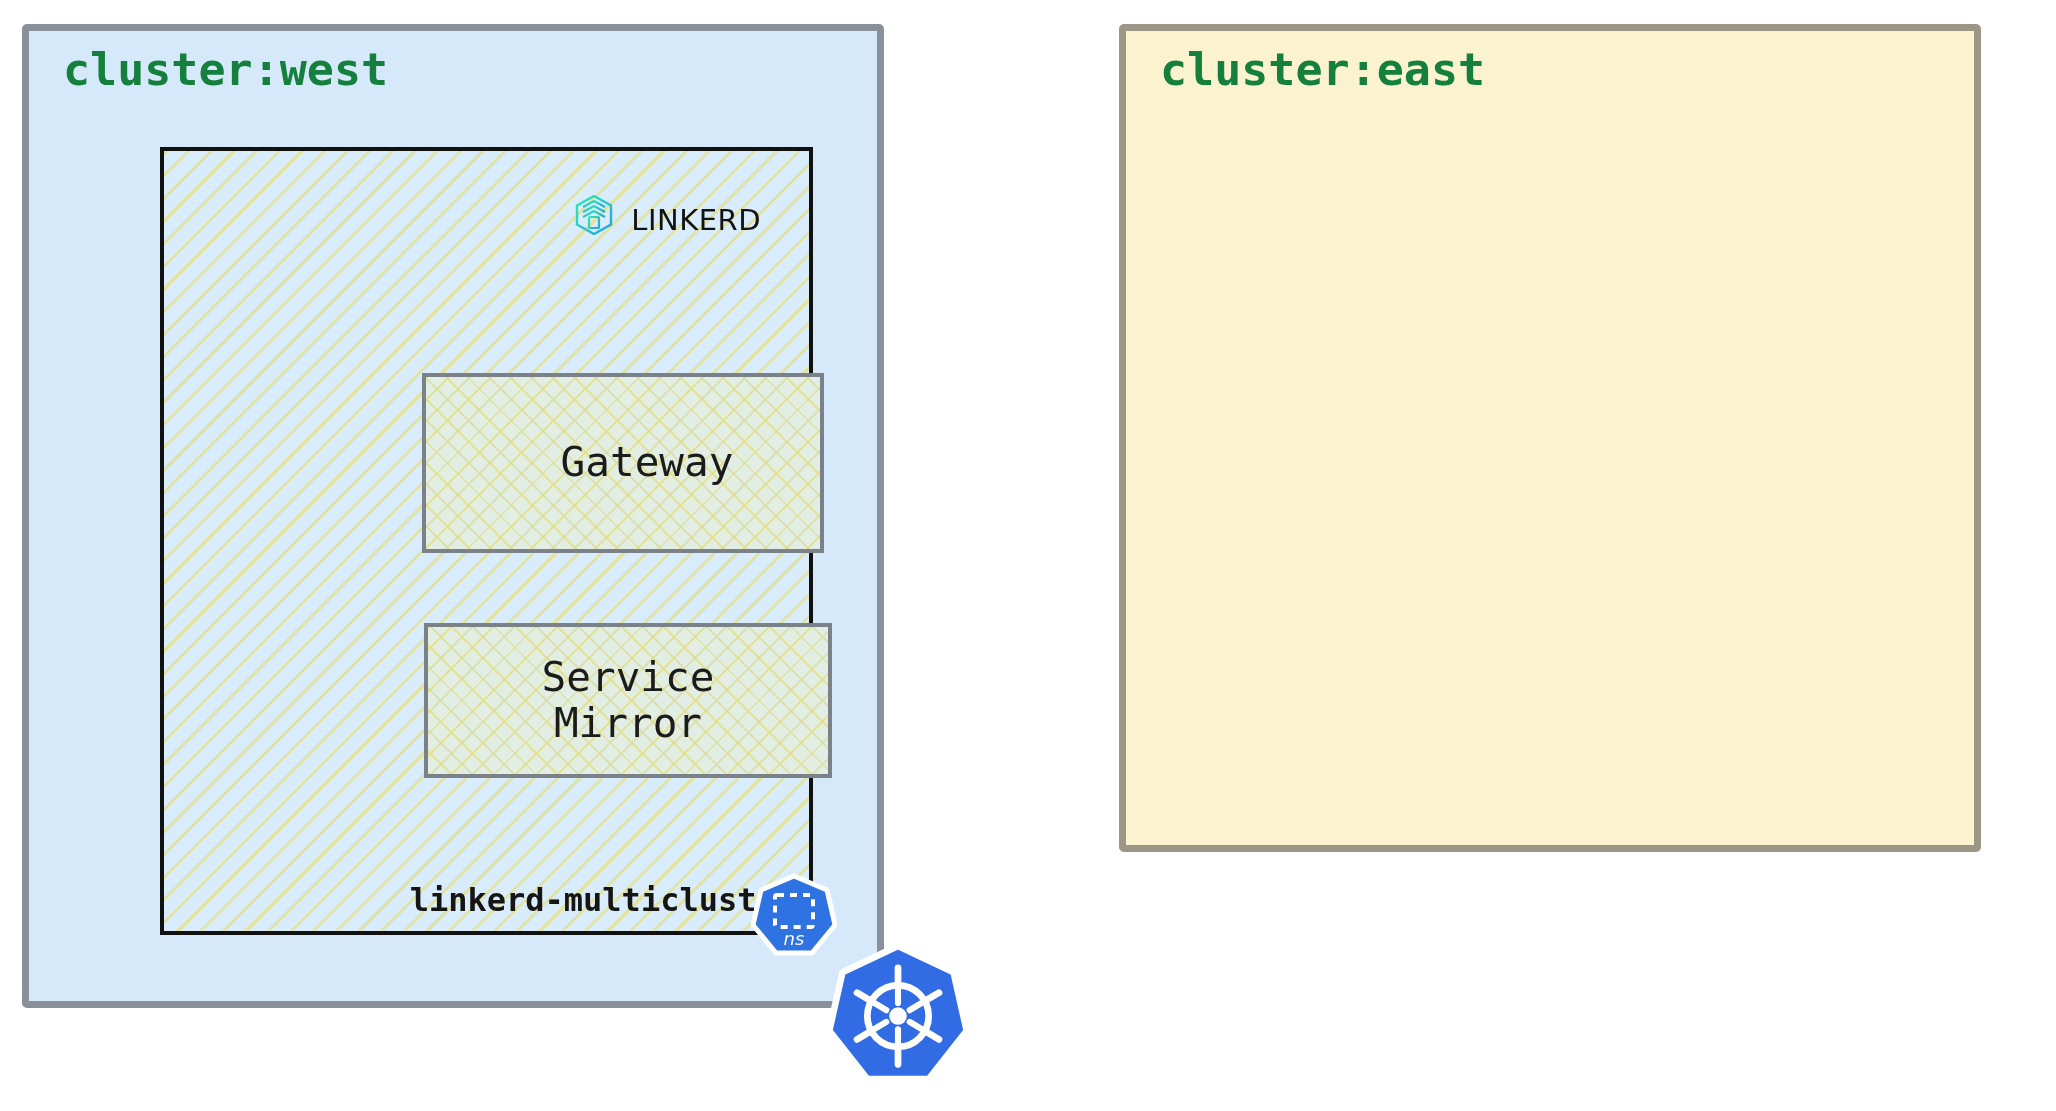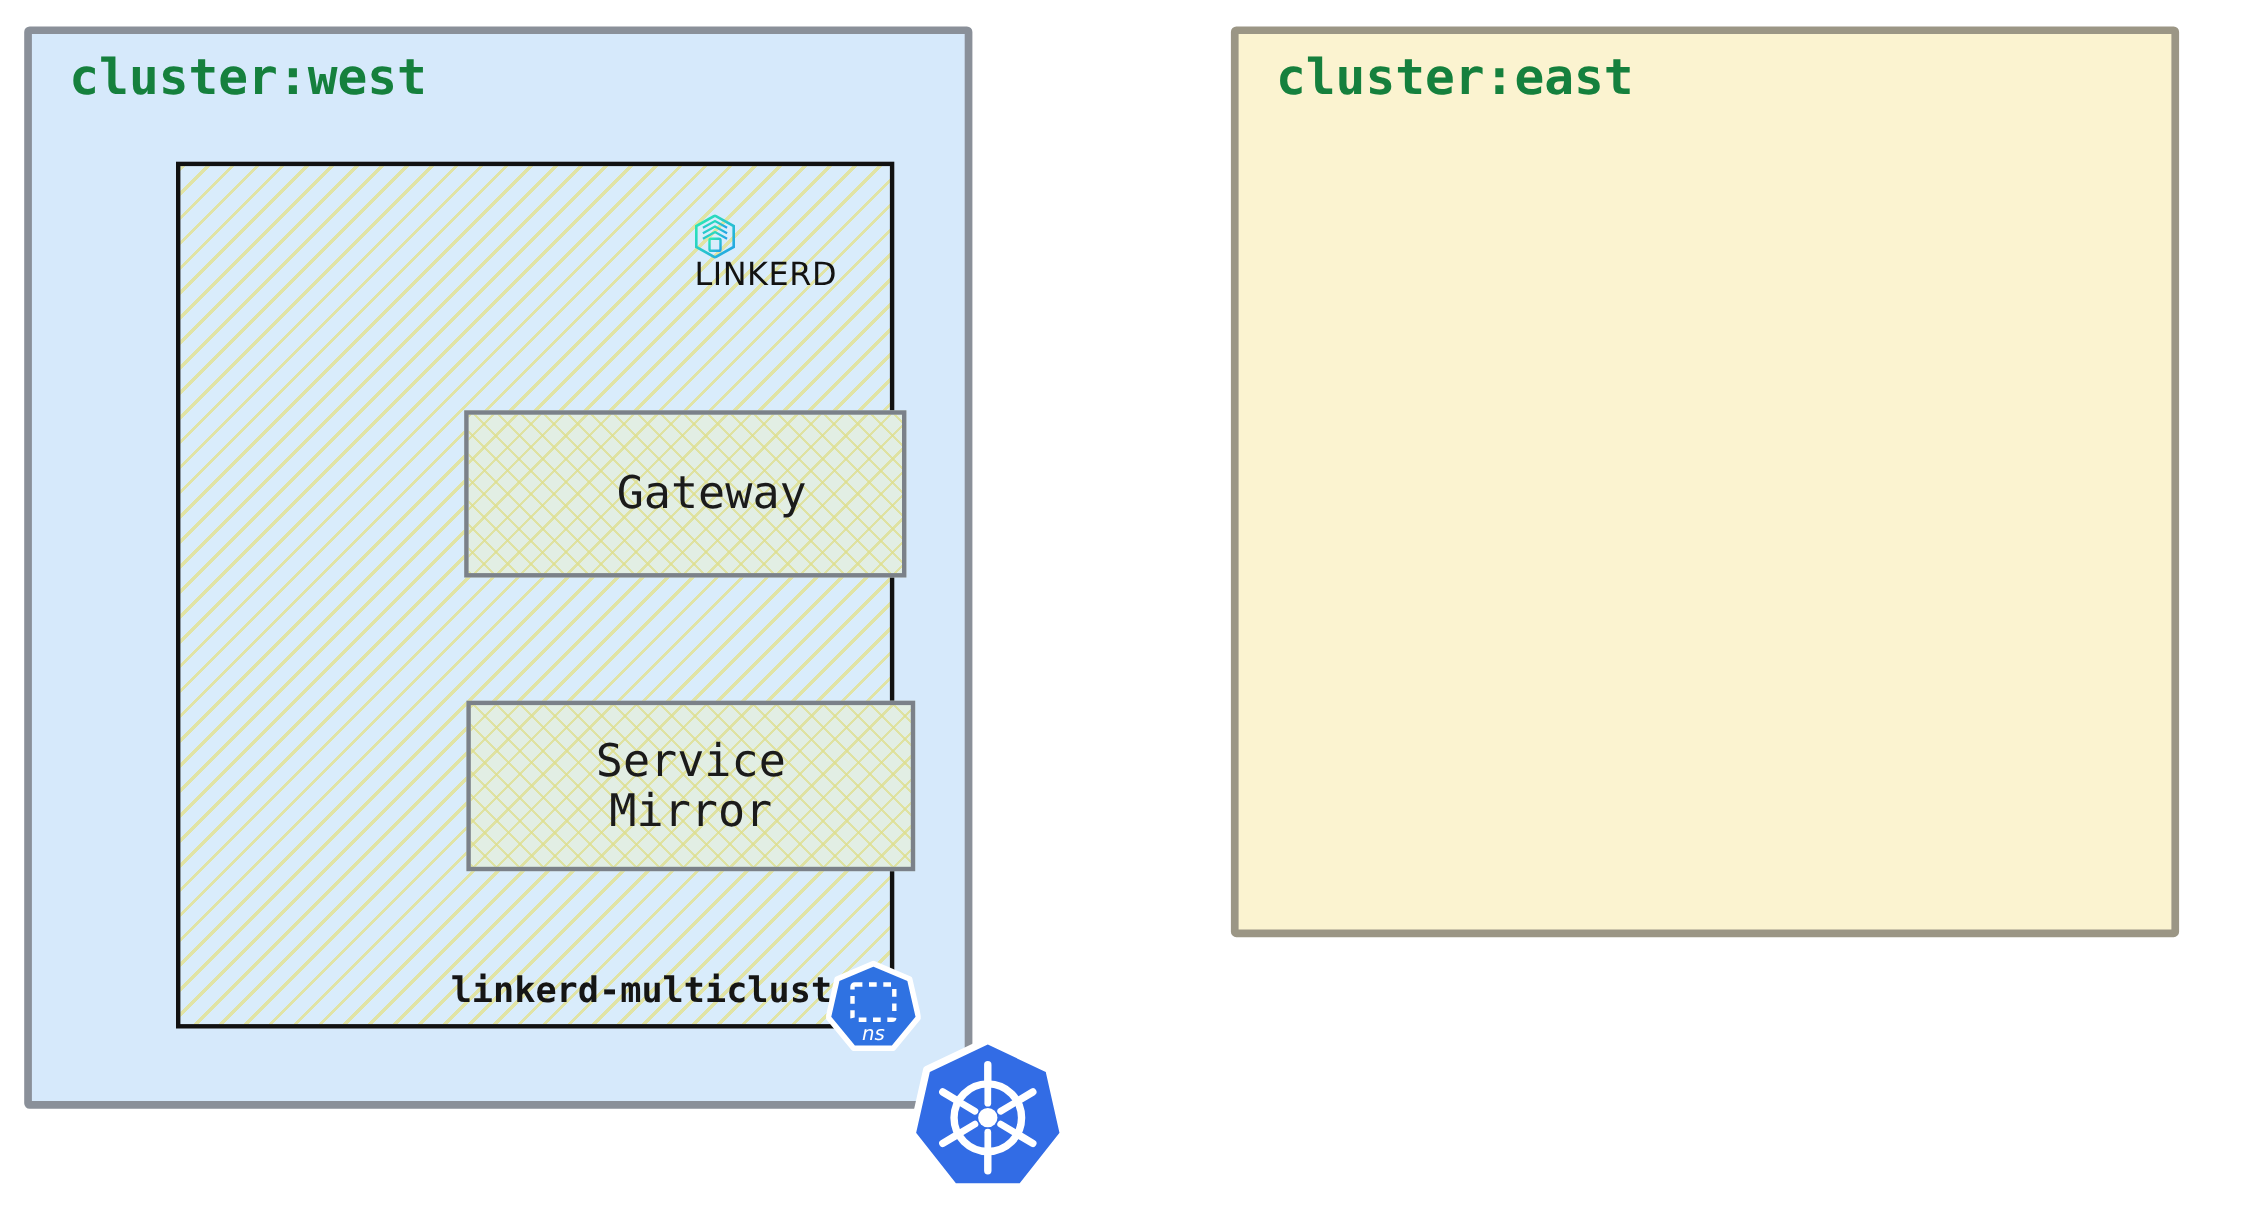--- a/index.html
+++ b/index.html
@@ -68,23 +68,22 @@
         rgba(226,226,150,0.85) 0px,
         rgba(226,226,150,0.85) 3px,
         rgba(0,0,0,0) 3px,
         rgba(0,0,0,0) 16px);
   }
 
   
   .linkerd-lockup {
     position: absolute;
     display: flex;
-    align-items: flex-start;
-    gap: 0;
-    flex-direction: column;
+    align-items: flex-end;
+    gap: 18px;
   }
   .linkerd-lockup .lk-mark { display:block; }
   .linkerd-word {
     font-family: "DejaVu Sans", sans-serif;
     font-size: 29px;
     font-weight: 400;
     color: #121212;
     letter-spacing: 0.5px;
     line-height: 1;
   }
@@ -117,22 +116,22 @@
         rgba(222,222,140,0.75) 2px,
         rgba(0,0,0,0) 2px,
         rgba(0,0,0,0) 15px),
       repeating-linear-gradient(45deg,
         rgba(222,222,140,0.75) 0px,
         rgba(222,222,140,0.75) 2px,
         rgba(0,0,0,0) 2px,
         rgba(0,0,0,0) 15px);
   }
 
-  .gw-west { left: 258px; top: 222px; width: 402px; height: 152px; padding-left: 48px; }
-  .sm-west { left: 260px; top: 472px; width: 408px; height: 155px; margin-top: 14px; }
+  .gw-west { left: 258px; top: 222px; width: 402px; height: 180px; padding-left: 48px; }
+  .sm-west { left: 260px; top: 472px; width: 408px; height: 155px; }
 
   
   .ns-name {
     position: absolute;
     font-family: "DejaVu Sans Mono", monospace;
     font-size: 32px;
     font-weight: 700;
     color: #151515;
     white-space: nowrap;
   }

